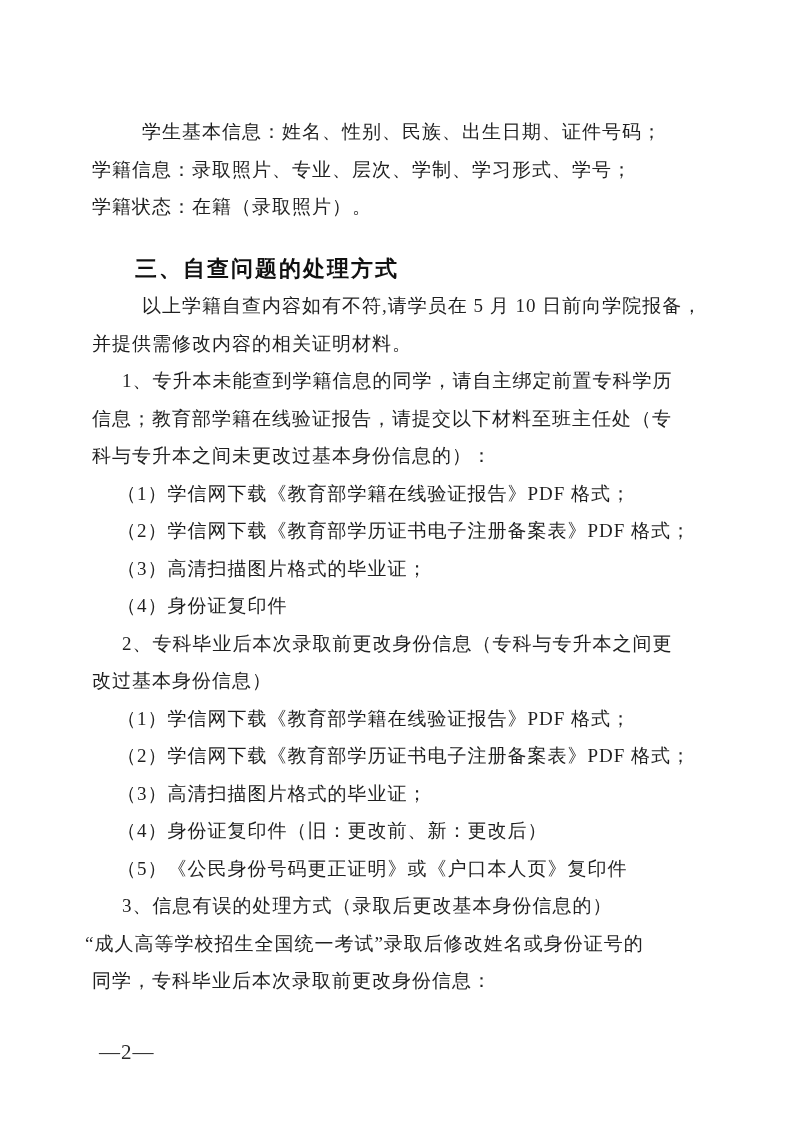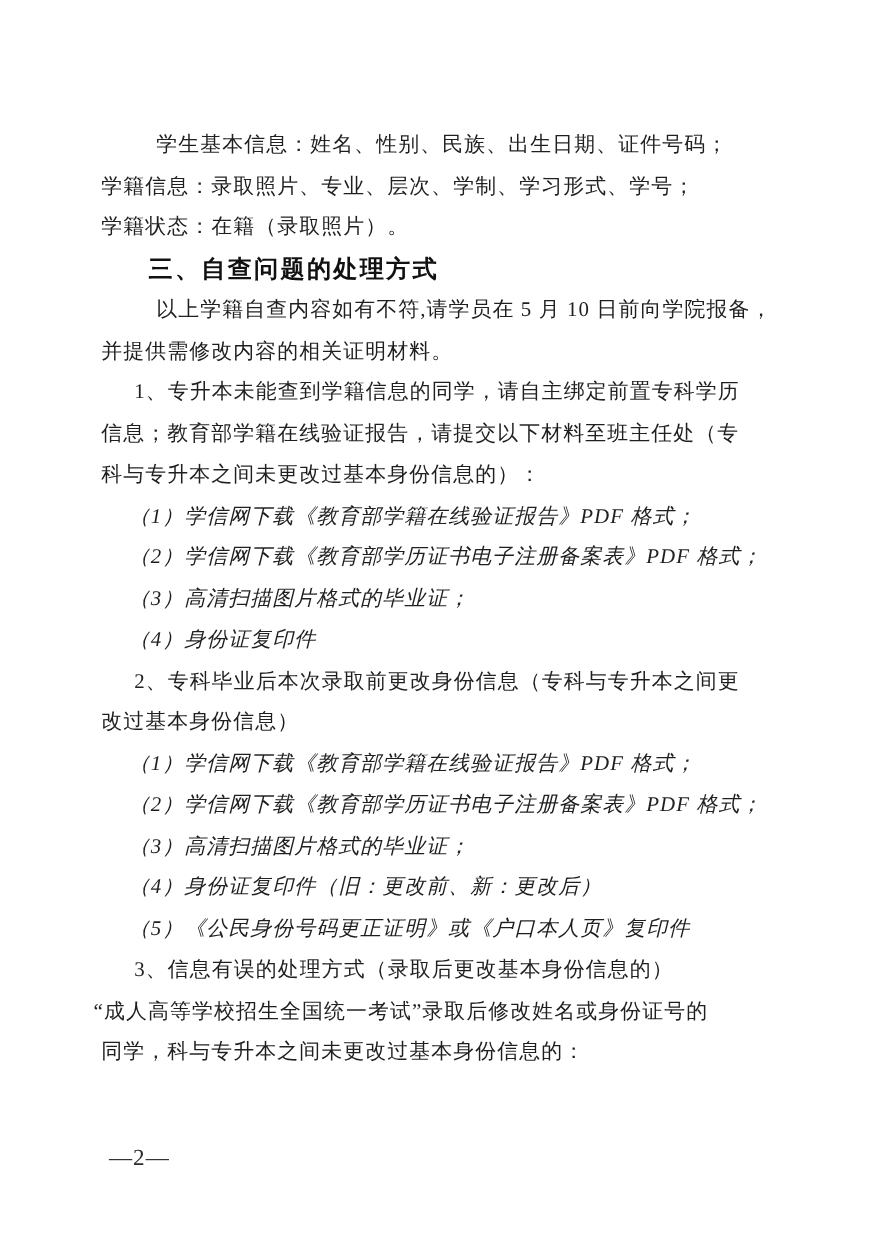--- a/index.html
+++ b/index.html
@@ -31,23 +31,23 @@
     color: #1f1f1f;
   }
   .heading {
     font-family: "Liberation Sans", "DejaVu Sans", sans-serif;
     font-weight: 700;
     font-size: 22px;
     letter-spacing: 2px;
     color: #111111;
   }
   .ind-para   { padding-left: 50px; }  
-  .ind-head   { padding-left: 43px; }  
+  .ind-head   { padding-left: 43px; margin-top: 24px; }  
   .ind-num    { padding-left: 30px; }  
-  .ind-item   { padding-left: 25px; font-style: italic; }  
+  .ind-item   { padding-left: 25px; }  
   .quote-line { margin-left: -7px; }   
   .page-number {
     position: absolute;
     left: 99px;
     top: 1040px;
     font-size: 21px;
     letter-spacing: 1px;
     color: #2a2a2a;
     font-family: "Liberation Serif", "DejaVu Serif", serif;
   }
@@ -72,16 +72,16 @@
     <div class="line ind-item">（4）身份证复印件</div>
     <div class="line ind-num">2、专科毕业后本次录取前更改身份信息（专科与专升本之间更</div>
     <div class="line">改过基本身份信息）</div>
     <div class="line ind-item">（1）学信网下载《教育部学籍在线验证报告》PDF 格式；</div>
     <div class="line ind-item">（2）学信网下载《教育部学历证书电子注册备案表》PDF 格式；</div>
     <div class="line ind-item">（3）高清扫描图片格式的毕业证；</div>
     <div class="line ind-item">（4）身份证复印件（旧：更改前、新：更改后）</div>
     <div class="line ind-item">（5）《公民身份号码更正证明》或《户口本人页》复印件</div>
     <div class="line ind-num">3、信息有误的处理方式（录取后更改基本身份信息的）</div>
     <div class="line quote-line">“成人高等学校招生全国统一考试”录取后修改姓名或身份证号的</div>
-    <div class="line">同学，科与专升本之间未更改过基本身份信息的：</div>
+    <div class="line">同学，专科毕业后本次录取前更改身份信息：</div>
   </div>
   <div class="page-number">—2—</div>
 </div>
 
 </body></html>

